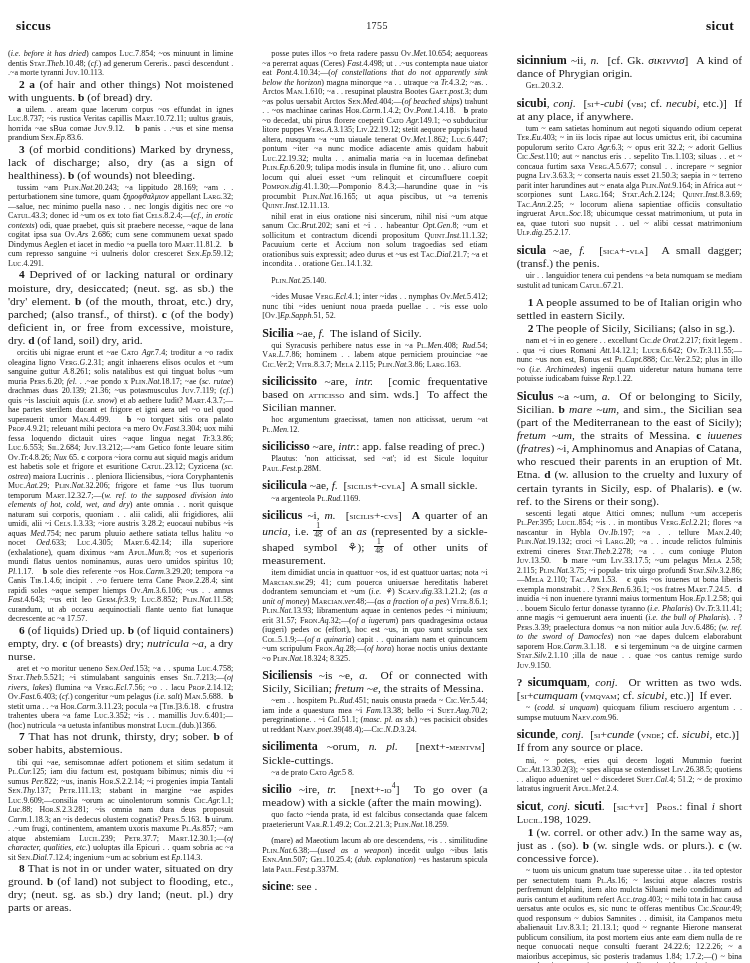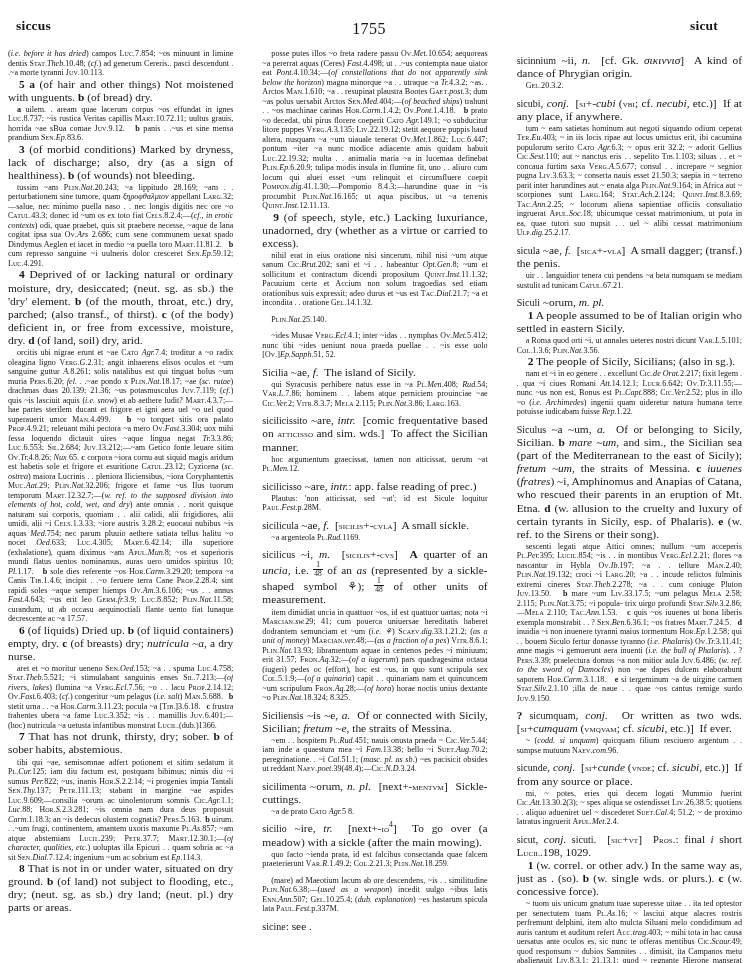--- a/index.html
+++ b/index.html
@@ -19,36 +19,36 @@
     width: 750px;
     height: 963px;
     box-sizing: border-box;
     padding: 18px 8px 4px 8px;
     position: relative;
   }
   
   .running-head {
     position: relative;
     height: 26px;
-    margin: 0 16px 4px 0;
+    margin: 0 0 4px 0;
   }
   .rh-left {
     position: absolute;
     left: 8px;
     top: 0;
     font-weight: bold;
     font-size: 13.5px;
     letter-spacing: .2px;
   }
   .rh-center {
     position: absolute;
     left: 4px; right: 0;
     top: 2px;
     text-align: center;
-    font-size: 16px;
+    font-size: 10px;
     letter-spacing: .4px;
   }
   .rh-right {
     position: absolute;
     right: 8px;
     top: 0;
     font-weight: bold;
     font-size: 13.5px;
     letter-spacing: .2px;
   }
@@ -73,22 +73,22 @@
     line-height: 13.1px;
     text-align: justify;
     text-justify: inter-word;
     margin: 0;
     hyphens: auto;
   }
   .defn.indent { text-indent: 11px; }
   .defn.hang { text-indent: 0; }
 
   .hw {
-    font-weight: normal;
-    font-size: 10px;
+    font-weight: bold;
+    font-size: 12px;
   }
   .sc {
     font-variant: small-caps;
     font-size: 10.6px;
     letter-spacing: .1px;
   }
 
   
   .cit {
     font-size: 8.15px;
@@ -125,35 +125,34 @@
 
   <div class="running-head">
     <div class="rh-left">siccus</div>
     <div class="rh-center">1755</div>
     <div class="rh-right">sicut</div>
   </div>
 
   <div class="columns">
     <div class="col" id="col-0">
         <p class="cit noind">(<i>i.e. before it has dried</i>) campos <span class="sc">Luc.</span>7.854; ~os minuunt in limine dentis <span class="sc">Stat.</span><i>Theb.</i>10.48; (<i>cf.</i>) ad generum Cereris.. pasci descendunt . .~a morte tyranni <span class="sc">Juv.</span>10.113.</p>
-        <p class="defn indent"><b>5 a</b> (of hair and other things) Not moistened with unguents. <b>b</b> (of bread) dry.</p>
+        <p class="defn indent"><b>2 a</b> (of hair and other things) Not moistened with unguents. <b>b</b> (of bread) dry.</p>
         <p class="cit"><b>a</b> uilem. . aream quae lacerum corpus ~os effundat in ignes <span class="sc">Luc.</span>8.737; ~is rustica Veritas capillis <span class="sc">Mart.</span>10.72.11; uultus grauis, horrida ~ae sBua comae <span class="sc">Juv.</span>9.12.&nbsp;&nbsp;&nbsp;<b>b</b> panis . .~us et sine mensa prandium <span class="sc">Sen.</span><i>Ep.</i>83.6.</p>
         <p class="defn indent"><b>3</b> (of morbid conditions) Marked by dryness, lack of discharge; also, dry (as a sign of healthiness). <b>b</b> (of wounds) not bleeding.</p>
         <p class="cit">tussim ~am <span class="sc">Plin.</span><i>Nat.</i>20.243; ~a lippitudo 28.169; ~am . . perturbationem sine tumore, quam <i>ξηροφθαλμιον</i> appellant <span class="sc">Larg.</span>32;—salue, nec minimo puella naso . . nec longis digitis nec ore ~o <span class="sc">Catul.</span>43.3; donec id ~um os ex toto fiat <span class="sc">Cels.</span>8.2.4;—(<i>cf., in erotic contexts</i>) odi, quae praebet, quis sit praebere necesse, ~aque de lana cogitat ipsa sua <span class="sc">Ov.</span><i>Ars</i> 2.686; cum sene communem uexat spado Dindymus Aeglen et iacet in medio ~a puella toro <span class="sc">Mart.</span>11.81.2.&nbsp;&nbsp;&nbsp;<b>b</b> cum represso sanguine ~i uulneris dolor cresceret <span class="sc">Sen.</span><i>Ep.</i>59.12; <span class="sc">Luc.</span>4.291.</p>
         <p class="defn indent"><b>4</b> Deprived of or lacking natural or ordinary moisture, dry, desiccated; (neut. sg. as sb.) the 'dry' element. <b>b</b> (of the mouth, throat, etc.) dry, parched; (also transf., of thirst). <b>c</b> (of the body) deficient in, or free from excessive, moisture, dry. <b>d</b> (of land, soil) dry, arid.</p>
         <p class="cit">orcitis ubi nigrae erunt et ~ae <span class="sc">Cato</span> <i>Agr.</i>7.4; troditur a ~o radix oleagina ligno <span class="sc">Verg.</span><i>G.</i>2.31; angit inhaerens elisos oculos et ~um sanguine guttur <i>A.</i>8.261; solis natalibus est qui tinguat bolus ~um muria <span class="sc">Pers.</span>6.20; <i>fel.</i> . .~ae pondo x <span class="sc">Plin.</span><i>Nat.</i>18.17; ~ae (<i>sc. rutae</i>) drachmas duas 20.139; 21.36; ~us potasmusculus <span class="sc">Juv.</span>7.119; (<i>cf.</i>) quis ~is lasciuit aquis (<i>i.e. snow</i>) et ab aethere ludit? <span class="sc">Mart.</span>4.3.7;—hae partes sterilem ducant et frigore et igni aera uel ~o uel quod superauerit umor <span class="sc">Man.</span>4.499.&nbsp;&nbsp;&nbsp;<b>b</b> ~o torquet sitis ora palato <span class="sc">Prop.</span>4.9.21; releuant mihi pectora ~a mero <span class="sc">Ov.</span><i>Fast.</i>3.304; uox mihi fessa loquendo dictauit uires ~aque lingua negat <i>Tr.</i>3.3.86; <span class="sc">Luc.</span>6.553; <span class="sc">Sil.</span>2.684; <span class="sc">Juv.</span>13.212;—~am Getico fonte leuare sitim <span class="sc">Ov.</span><i>Tr.</i>4.8.26; <i>Nux</i> 65. <b>c</b> corpora ~iora cornu aut siquid magis aridum est habetis sole et frigore et esuritione <span class="sc">Catul.</span>23.12; Cyzicena (<i>sc. ostrea</i>) maiora Lucrinis . . pleniora Iliciensibus, ~iora Coryphantenis <span class="sc">Muc.</span><i>Aat.</i>29; <span class="sc">Plin.</span><i>Nat.</i>32.206; frigore et fame ~us Ilus tuorum temporum <span class="sc">Mart.</span>12.32.7;—(<i>w. ref. to the supposed division into elements of hot, cold, wet, and dry</i>) ante omnia . . norit quisque naturam sui corporis, quoniam . . alii calidi, alii frigidiores, alii umidi, alii ~i <span class="sc">Cels.</span>1.3.33; ~iore austris 3.28.2; euocaui nubibus ~is aquas <i>Med.</i>754; nec parum pluuio aethere satiata tellus halitu ~o nocet <i>Oed.</i>633; <span class="sc">Luc.</span>4.305; <span class="sc">Mart.</span>6.42.14; illa superiore (exhalatione), quam diximus ~am <span class="sc">Apul.</span><i>Mun.</i>8; ~os et superioris mundi flatus uentos nominamus, auras uero umidos spiritus 10; <i>Pl.</i>1.17.&nbsp;&nbsp;&nbsp;<b>b</b> sole dies referente ~os <span class="sc">Hor.</span><i>Carm.</i>3.29.20; tempora ~a Canis <span class="sc">Tib.</span>1.4.6; incipit . .~o feruere terra Cane <span class="sc">Prop.</span>2.28.4; sint rapidi soles ~aque semper hiemps <span class="sc">Ov.</span><i>Am.</i>3.6.106; ~us . . annus <i>Fast.</i>4.643; ~us erit leo <span class="sc">Germ.</span><i>fr.</i>3.9; <span class="sc">Luc.</span>8.852; <span class="sc">Plin.</span><i>Nat.</i>11.58; curandum, ut ab occasu aequinoctiali flante uento fiat lunaque decrescente ac ~a 17.57.</p>
         <p class="defn indent"><b>6</b> (of liquids) Dried up. <b>b</b> (of liquid containers) empty, dry. <b>c</b> (of breasts) dry; <i>nutricula ~a</i>, a dry nurse.</p>
         <p class="cit">aret et ~o moritur ueneno <span class="sc">Sen.</span><i>Oed.</i>153; ~a . . spuma <span class="sc">Luc.</span>4.758; <span class="sc">Stat.</span><i>Theb.</i>5.521; ~i stimulabant sanguinis enses <span class="sc">Sil.</span>7.213;—(<i>of rivers, lakes</i>) flumina ~a <span class="sc">Verg.</span><i>Ecl.</i>7.56; ~o . . lacu <span class="sc">Prop.</span>2.14.12; <span class="sc">Ov.</span><i>Fast.</i>6.403; (<i>cf.</i>) congeritur ~um pelagus (<i>i.e. salt</i>) <span class="sc">Man.</span>5.688.&nbsp;&nbsp;&nbsp;<b>b</b> stetit urna . . ~a <span class="sc">Hor.</span><i>Carm.</i>3.11.23; pocula ~a [<span class="sc">Tib.</span>]3.6.18.&nbsp;&nbsp;&nbsp;<b>c</b> frustra trahentes ubera ~a fame <span class="sc">Luc.</span>3.352; ~is . . mamillis <span class="sc">Juv.</span>6.401;—(hoc) nutricula ~a uetusta infantibus monstrat <span class="sc">Lucil.</span>(dub.)1366.</p>
         <p class="defn indent"><b>7</b> That has not drunk, thirsty, dry; sober. <b>b</b> of sober habits, abstemious.</p>
         <p class="cit">tibi qui ~ae, semisomnae adfert potionem et sitim sedatum it <span class="sc">Pl.</span><i>Cur.</i>125; iam diu factum est, postquam bibimus; nimis diu ~i sumus <i>Per.</i>822; ~us, inanis <span class="sc">Hor.</span><i>S.</i>2.2.14; ~i progenies impia Tantali <span class="sc">Sen.</span><i>Thy.</i>137; <span class="sc">Petr.</span>111.13; stabant in margine ~ae aspides <span class="sc">Luc.</span>9.609;—consilia ~orum ac uinolentorum somnis <span class="sc">Cic.</span><i>Agr.</i>1.1; <i>Luc.</i>88; <span class="sc">Hor.</span><i>S.</i>2.3.281; ~is omnia nam dura deus proposuit <i>Carm.</i>1.18.3; an ~is dedecus olustem cognatis? <span class="sc">Pers.</span>5.163.&nbsp;&nbsp;<b>b</b> uirum. . .~um frugi, continentem, amantem uxoris maxume <span class="sc">Pl.</span><i>As.</i>857; ~am atque abstemiam <span class="sc">Lucil.</span>239; <span class="sc">Petr.</span>37.7; <span class="sc">Mart.</span>12.30.1;—(<i>of character, qualities, etc.</i>) uoluptas illa Epicuri . . quam sobria ac ~a sit <span class="sc">Sen.</span><i>Dial.</i>7.12.4; ingenium ~um ac sobrium est <i>Ep.</i>114.3.</p>
         <p class="defn indent"><b>8</b> That is not in or under water, situated on dry ground. <b>b</b> (of land) not subject to flooding, etc., dry; (neut. sg. as sb.) dry land; (neut. pl.) dry parts or areas.</p>
       </div>
     <div class="col" id="col-1">
         <p class="cit">posse putes illos ~o freta radere passu <span class="sc">Ov.</span><i>Met.</i>10.654; aequoreas ~a pererrat aquas (Ceres) <i>Fast.</i>4.498; ut . .~us contempta naue uiator eat <i>Pont.</i>4.10.34;—(<i>of constellations that do not apparently sink below the horizon</i>) magna minorque ~a . . utraque ~a <i>Tr.</i>4.3.2; ~as. . Arctos <span class="sc">Man.</span>1.610; ~a . . resupinat plaustra Bootes <span class="sc">Gaet.</span><i>post.</i>3; dum ~as polus uersabit Arctos <span class="sc">Sen.</span><i>Med.</i>404;—(<i>of beached ships</i>) trahunt . . ~os machinae carinas <span class="sc">Hor.</span><i>Carm.</i>1.4.2; <span class="sc">Ov.</span><i>Pont.</i>1.4.18.&nbsp;&nbsp;&nbsp;<b>b</b> prato ~o decedat, ubi pirus florere coeperit <span class="sc">Cato</span> <i>Agr.</i>149.1; ~o subducitur litore puppes <span class="sc">Verg.</span><i>A.</i>3.135; <span class="sc">Liv.</span>22.19.12; stetit aequore puppis haud altera, nusquam ~a ~um uiauale tenerat <span class="sc">Ov.</span><i>Met.</i>1.862; <span class="sc">Luc.</span>6.447; pontum ~iter ~a nunc modice adiacente amis quidam habuit <span class="sc">Luc.</span>22.19.32; multa . . animalia maria ~a in lucemaa definebat <span class="sc">Plin.</span><i>Ep.</i>6.20.9; tulipa modis insula in flumine fit, uno . . aliuro cum locum qui aluei esset ~um relinquit et circumfluere coepit <span class="sc">Pompon.</span><i>dig.</i>41.1.30;—Pomponio 8.4.3;—harundine quae in ~is procumbit <span class="sc">Plin.</span><i>Nat.</i>16.165; ut aqua piscibus, ut ~a terrenis <span class="sc">Quint.</span><i>Inst.</i>12.11.13.</p>
-        <p class="defn indent"><b>9</b> (of speech, style, etc.) Lacking luxuriance, unadorned, dry (whether as a virtue or carried to excess).</p>
         <p class="cit">nihil erat in eius oratione nisi sincerum, nihil nisi ~um atque sanum <span class="sc">Cic.</span><i>Brut.</i>202; sani et ~i . . habeantur <i>Opt.Gen.</i>8; ~um et sollicitum et contractum dicendi propositum <span class="sc">Quint.</span><i>Inst.</i>11.1.32; Pacuuium certe et Accium non solum tragoedias sed etiam orationibus suis expressit; adeo durus et ~us est <span class="sc">Tac.</span><i>Dial.</i>21.7; ~a et incondita . . oratione <span class="sc">Gel.</span>14.1.32.</p>
         <div class="gap"></div>
         <p class="cit"><span class="sc">Plin.</span><i>Nat.</i>25.140.</p>
         <div class="gap"></div>
         <p class="cit">~ides Musae <span class="sc">Verg.</span><i>Ecl.</i>4.1; inter ~idas . . nymphas <span class="sc">Ov.</span><i>Met.</i>5.412; nunc tibi ~ides ueniunt noua praeda puellae . . ~is esse uolo [<span class="sc">Ov.</span>]<i>Ep.Sapph.</i>51, 52.</p>
         <div class="gap"></div>
         <p class="defn hang"><b class="hw">Sicilia</b> ~ae, <i>f.</i>&nbsp; The island of Sicily.</p>
         <p class="cit">qui Syracusis perhibere natus esse in ~a <span class="sc">Pl.</span><i>Men.</i>408; <i>Rud.</i>54; <span class="sc">Var.</span><i>L.</i>7.86; hominem . . labem atque perniciem prouinciae ~ae <span class="sc">Cic.</span><i>Ver.</i>2; <span class="sc">Vitr.</span>8.3.7; <span class="sc">Mela</span> 2.115; <span class="sc">Plin.</span><i>Nat.</i>3.86; <span class="sc">Larg.</span>163.</p>
         <div class="gap"></div>
         <p class="defn hang"><b class="hw">sicilicissito</b> ~are, <i>intr.</i>&nbsp; [comic frequentative based on <span class="sc">atticisso</span> and sim. wds.]&nbsp; To affect the Sicilian manner.</p>
@@ -185,23 +184,21 @@
         <div class="gap"></div>
         <p class="defn hang"><b class="hw">sicinnium</b> ~ii, <i>n.</i>&nbsp; [cf. Gk. <i>σικιννισ</i>]&nbsp; A kind of dance of Phrygian origin.</p>
         <p class="cit"><span class="sc">Gel.</span>20.3.2.</p>
         <div class="gap"></div>
         <p class="defn hang"><b class="hw">sicubi</b>, <i>conj.</i>&nbsp; [<span class="sc">si</span>+<i>-cubi</i> (<span class="sc">vbi</span>; cf. <i>necubi</i>, etc.)]&nbsp; If at any place, if anywhere.</p>
         <p class="cit">tum ~ eam satietas hominum aut negoti siquando odium ceperat <span class="sc">Ter.</span><i>Eu.</i>403; ~ in iis locis ripae aut locus umictus erit, ibi cacumina populorum serito <span class="sc">Cato</span> <i>Agr.</i>6.3; ~ opus erit 32.2; ~ adorit Gellius <span class="sc">Cic.</span><i>Sest.</i>110; aut ~ nanctus eris . . sepelito <span class="sc">Tib.</span>1.103; siluas . . et ~ concaua furtim saxa <span class="sc">Verg.</span><i>A.</i>5.677; consul . . increpare ~ segnior pugna <span class="sc">Liv.</span>3.63.3; ~ conserta nauis esset 21.50.3; saepia in ~ terreno parit inter harundines aut ~ enata alga <span class="sc">Plin.</span><i>Nat.</i>9.164; in Africa aut ~ scorpiones sunt <span class="sc">Larg.</span>164; <span class="sc">Stat.</span><i>Ach.</i>2.124; <span class="sc">Quint.</span><i>Inst.</i>8.3.69; <span class="sc">Tac.</span><i>Ann.</i>2.25; ~ locorum aliena sapientiae officiis consultatio ingruerat <span class="sc">Apul.</span><i>Soc.</i>18; ubicumque cessat matrimonium, ut puta in ea, quae tutori suo nupsit . . uel ~ alibi cessat matrimonium <span class="sc">Ulp.</span><i>dig.</i>25.2.17.</p>
         <div class="gap"></div>
         <p class="defn hang"><b class="hw">sicula</b> ~ae, <i>f.</i>&nbsp; [<span class="sc">sica</span>+<span class="sc">-vla</span>]&nbsp; A small dagger; (transf.) the penis.</p>
         <p class="cit">uir . . languidior tenera cui pendens ~a beta numquam se mediam sustulit ad tunicam <span class="sc">Catul.</span>67.21.</p>
         <div class="gap"></div>
-        <p class="defn hang"><b class="hw">Siculi</b> ~orum, <i>m. pl.</i></p>
         <p class="defn indent"><b>1</b> A people assumed to be of Italian origin who settled in eastern Sicily.</p>
-        <p class="cit">a Roma quod orti ~i, ut annales ueteres nostri dicunt <span class="sc">Var.</span><i>L.</i>5.101; <span class="sc">Col.</span>1.3.6; <span class="sc">Plin.</span><i>Nat.</i>3.56.</p>
         <p class="defn indent"><b>2</b> The people of Sicily, Sicilians; (also in sg.).</p>
         <p class="cit">nam et ~i in eo genere . . excellunt <span class="sc">Cic.</span><i>de Orat.</i>2.217; fixit legem . . qua ~i ciues Romani <i>Att.</i>14.12.1; <span class="sc">Lucr.</span>6.642; <span class="sc">Ov.</span><i>Tr.</i>3.11.55;—nunc ~us non est, Bonus est <span class="sc">Pl.</span><i>Capt.</i>888; <span class="sc">Cic.</span><i>Ver.</i>2.52; plus in illo ~o (<i>i.e. Archimedes</i>) ingenii quam uideretur natura humana terre potuisse iudicabam fuisse <i>Rep.</i>1.22.</p>
         <div class="gap"></div>
         <p class="defn hang"><b class="hw">Siculus</b> ~a ~um, <i>a.</i>&nbsp; Of or belonging to Sicily, Sicilian. <b>b</b> <i>mare ~um</i>, and sim., the Sicilian sea (part of the Mediterranean to the east of Sicily); <i>fretum ~um</i>, the straits of Messina. <b>c</b> <i>iuuenes</i> (<i>fratres</i>) ~i, Amphinomus and Anapias of Catana, who rescued their parents in an eruption of Mt. Etna. <b>d</b> (w. allusion to the cruelty and luxury of certain tyrants in Sicily, esp. of Phalaris). <b>e</b> (w. ref. to the Sirens or their song).</p>
         <p class="cit">sescenti legati atque Attici omnes; nullum ~um acceperis <span class="sc">Pl.</span><i>Per.</i>395; <span class="sc">Lucil.</span>854; ~is . . in montibus <span class="sc">Verg.</span><i>Ecl.</i>2.21; flores ~a nascantur in Hybla <span class="sc">Ov.</span><i>Ib.</i>197; ~a . . tellure <span class="sc">Man.</span>2.40; <span class="sc">Plin.</span><i>Nat.</i>19.132; croci ~i <span class="sc">Larg.</span>20; ~a . . incude relictos fulminis extremi cineres <span class="sc">Stat.</span><i>Theb.</i>2.278; ~a . . cum coniuge Pluton <span class="sc">Juv.</span>13.50.&nbsp;&nbsp;&nbsp;<b>b</b> mare ~um <span class="sc">Liv.</span>33.17.5; ~um pelagus <span class="sc">Mela</span> 2.58; 2.115; <span class="sc">Plin.</span><i>Nat.</i>3.75; ~i popula- trix uirgo profundi <span class="sc">Stat.</span><i>Silv.</i>3.2.86;—<span class="sc">Mela</span> 2.110; <span class="sc">Tac.</span><i>Ann.</i>1.53.&nbsp;&nbsp;&nbsp;<b>c</b> quis ~os iuuenes ut bona liberis exempla monstrabit . . ? <span class="sc">Sen.</span><i>Ben.</i>6.36.1; ~os fratres <span class="sc">Mart.</span>7.24.5.&nbsp;&nbsp;&nbsp;<b>d</b> inuidia ~i non inuenere tyranni maius tormentum <span class="sc">Hor.</span><i>Ep.</i>1.2.58; qui . . bouem Siculo fertur donasse tyranno (<i>i.e. Phalaris</i>) <span class="sc">Ov.</span><i>Tr.</i>3.11.41; anne magis ~i gemuerunt aera inuenti (<i>i.e. the bull of Phalaris</i>). . ? <span class="sc">Pers.</span>3.39; praelectura domus ~a non mitior aula <span class="sc">Juv.</span>6.486; (<i>w. ref. to the sword of Damocles</i>) non ~ae dapes dulcem elaborabunt saporem <span class="sc">Hor.</span><i>Carm.</i>3.1.18.&nbsp;&nbsp;&nbsp;<b>e</b> si tergeminum ~a de uirgine carmen <span class="sc">Stat.</span><i>Silv.</i>2.1.10 ;illa de naue . . quae ~os cantus remige surdo <span class="sc">Juv.</span>9.150.</p>
         <div class="gap"></div>
         <p class="defn hang"><b>?</b> <b class="hw">sicumquam</b>, <i>conj.</i>&nbsp; Or written as two wds. [<span class="sc">si</span>+<i>cumquam</i> (<span class="sc">vmqvam</span>; cf. <i>sicubi</i>, etc.)]&nbsp; If ever.</p>
         <p class="cit">~ (<i>codd. si unquam</i>) quicquam filium resciuero argentum . . sumpse mutuum <span class="sc">Naev.</span><i>com.</i>96.</p>
         <div class="gap"></div>
         <p class="defn hang"><b class="hw">sicunde</b>, <i>conj.</i>&nbsp; [<span class="sc">si</span>+<i>cunde</i> (<span class="sc">vnde</span>; cf. <i>sicubi</i>, etc.)]&nbsp; If from any source or place.</p>

